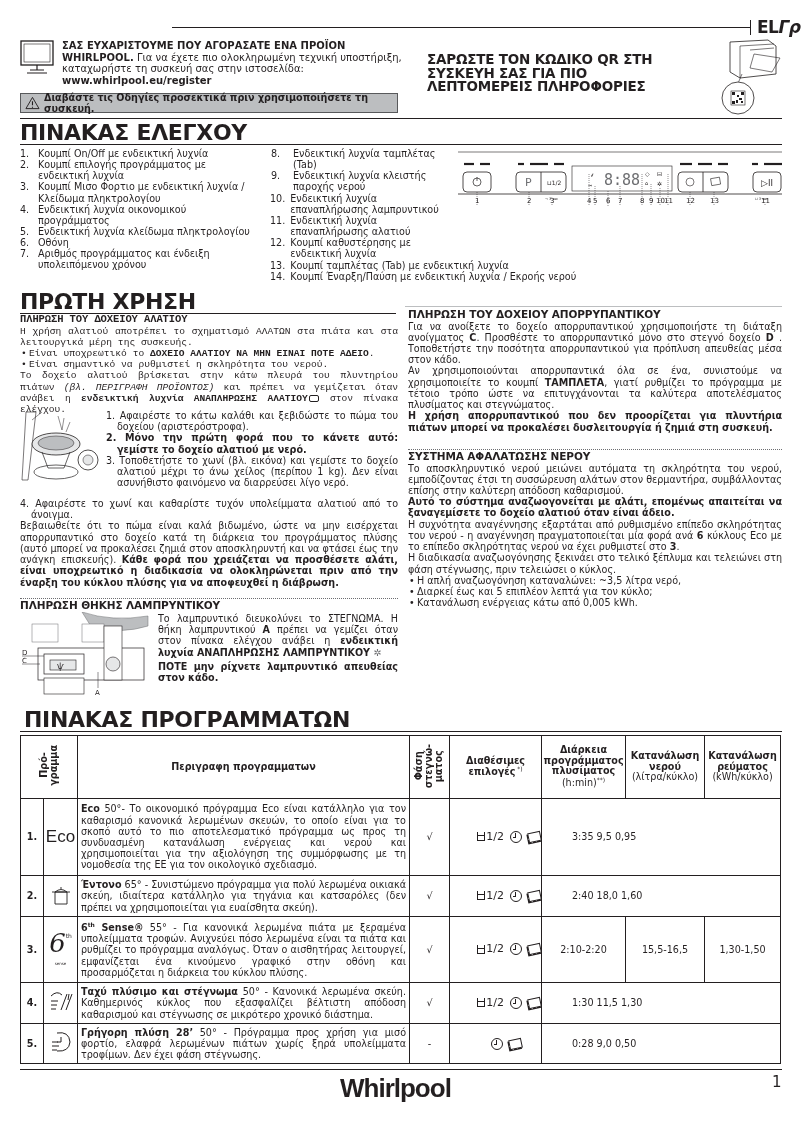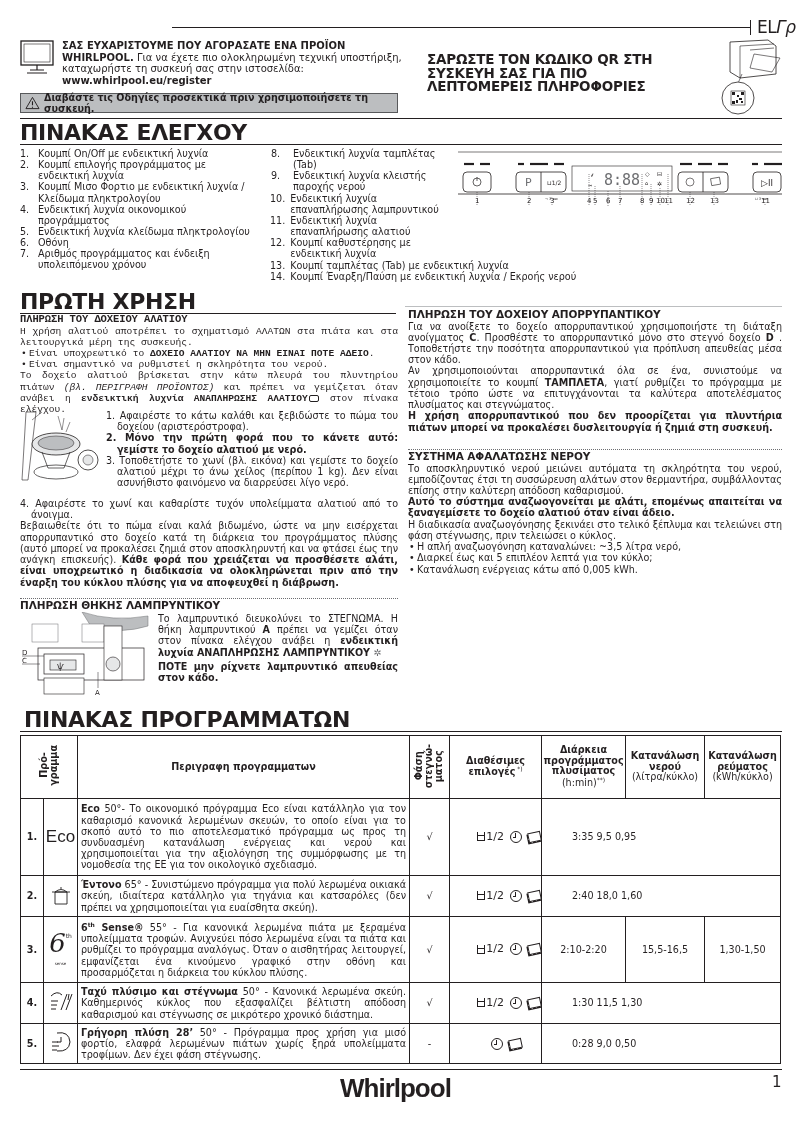--- a/index.html
+++ b/index.html
@@ -5,21 +5,21 @@
   * { box-sizing: border-box; margin: 0; padding: 0; }
   html, body { width: 802px; height: 1134px; background: #fff; overflow: hidden; }
   body { font-family: "DejaVu Sans", "Liberation Sans", sans-serif; color: #231f20; position: relative; font-size: 9.6px; line-height: 1.17; }
   .abs { position: absolute; }
   b, .b { font-weight: bold; }
   i { font-style: italic; }
 
   
   .top-rule { left: 172px; top: 27px; width: 578px; height: 1px; background: #231f20; }
   .top-tick { left: 750px; top: 20px; width: 1px; height: 15px; background: #231f20; }
-  .lang { left: 757px; top: 18px; font-size: 17px; font-weight: normal; letter-spacing: -0.5px; }
+  .lang { left: 757px; top: 18px; font-size: 17px; font-weight: bold; letter-spacing: -0.5px; }
   .lang .it { font-style: italic; }
 
   .thanks { left: 62px; top: 40px; width: 340px; font-size: 10px; line-height: 1.15; }
   .monitor { left: 20px; top: 40px; width: 34px; height: 36px; }
   .warn-bar { left: 20px; top: 93px; width: 378px; height: 20px; background: #bcbec0; border: 1px solid #58595b; display: flex; align-items: center; padding-left: 4px; font-size: 9.6px; font-weight: bold; }
   .warn-bar svg { margin-right: 4px; }
 
   .qr-text { left: 427px; top: 53px; width: 235px; font-size: 13.5px; font-weight: bold; line-height: 1.0; letter-spacing: -0.2px; }
   .qr-ill { left: 720px; top: 38px; width: 64px; height: 78px; }
   .mid-rule { left: 20px; top: 118px; width: 762px; height: 1px; background: #231f20; }
@@ -310,20 +310,21 @@
   <p class="t"><span>Για να ανοίξετε το δοχείο απορρυπαντικού χρησιμοποιήστε τη διάταξη ανοίγματος </span><b>C</b><span>. Προσθέστε το απορρυπαντικό μόνο στο στεγνό δοχείο </span><b>D</b><span> . Τοποθετήστε την ποσότητα απορρυπαντικού για πρόπλυση απευθείας μέσα στον κάδο.</span></p>
   <p class="t"><span>Αν χρησιμοποιούνται απορρυπαντικά όλα σε ένα, συνιστούμε να χρησιμοποιείτε το κουμπί </span><b>ΤΑΜΠΛΕΤΑ</b><span>, γιατί ρυθμίζει το πρόγραμμα με τέτοιο τρόπο ώστε να επιτυγχάνονται τα καλύτερα αποτελέσματος πλυσίματος και στεγνώματος.</span></p>
   <p class="t b">Η χρήση απορρυπαντικού που δεν προορίζεται για πλυντήρια πιάτων μπορεί να προκαλέσει δυσλειτουργία ή ζημιά στη συσκευή.</p>
 </div>
 
 <div class="abs dotted" style="left:408px;top:449px;width:374px;"></div>
 <div class="abs" style="left:408px;top:451px;width:374px;">
   <h3>ΣΥΣΤΗΜΑ ΑΦΑΛΑΤΩΣΗΣ ΝΕΡΟΥ</h3>
   <p class="t">Το αποσκληρυντικό νερού μειώνει αυτόματα τη σκληρότητα του νερού, εμποδίζοντας έτσι τη συσσώρευση αλάτων στον θερμαντήρα, συμβάλλοντας επίσης στην καλύτερη απόδοση καθαρισμού.</p>
   <p class="t b">Αυτό το σύστημα αναζωογονείται με αλάτι, επομένως απαιτείται να ξαναγεμίσετε το δοχείο αλατιού όταν είναι άδειο.</p>
+  <p class="t"><span>Η συχνότητα αναγέννησης εξαρτάται από ρυθμισμένο επίπεδο σκληρότητας του νερού - η αναγέννηση πραγματοποιείται μία φορά ανά </span><b>6</b><span> κύκλους Eco με το επίπεδο σκληρότητας νερού να έχει ρυθμιστεί στο </span><b>3</b><span>.</span></p>
   <p class="t">Η διαδικασία αναζωογόνησης ξεκινάει στο τελικό ξέπλυμα και τελειώνει στη φάση στέγνωσης, πριν τελειώσει ο κύκλος.</p>
   <ul class="bul">
     <li>Η απλή αναζωογόνηση καταναλώνει: ~3,5 λίτρα νερό,</li>
     <li>Διαρκεί έως και 5 επιπλέον λεπτά για τον κύκλο;</li>
     <li>Κατανάλωση ενέργειας κάτω από 0,005 kWh.</li>
   </ul>
 </div>
 
 <div class="abs h1" style="left:24px;top:709px;text-align:right;">ΠΙΝΑΚΑΣ ΠΡΟΓΡΑΜΜΑΤΩΝ</div>
 <div class="abs sect-rule" style="left:20px;top:731px;width:762px;"></div>

